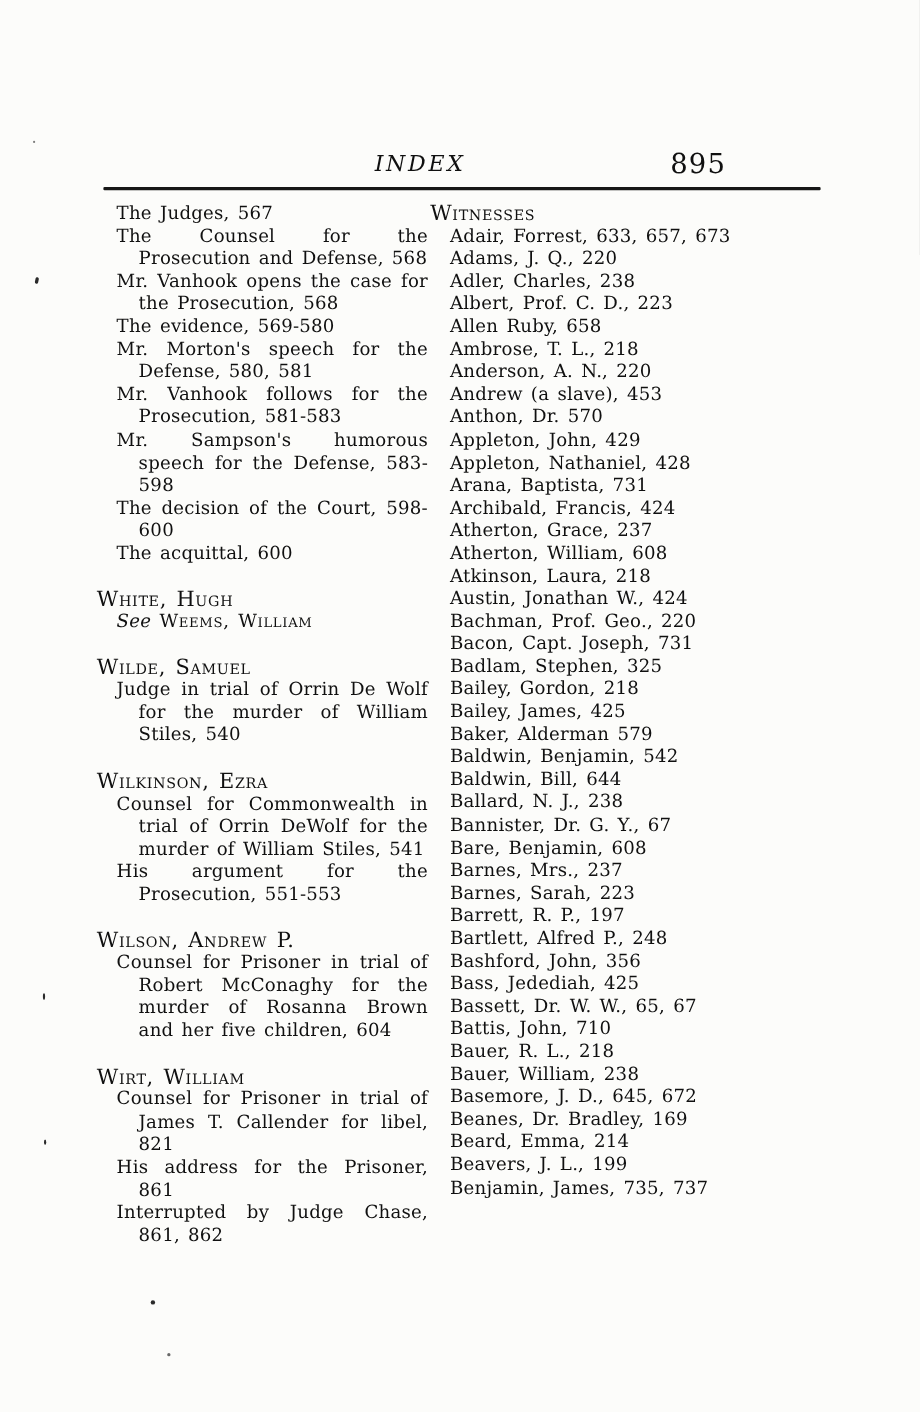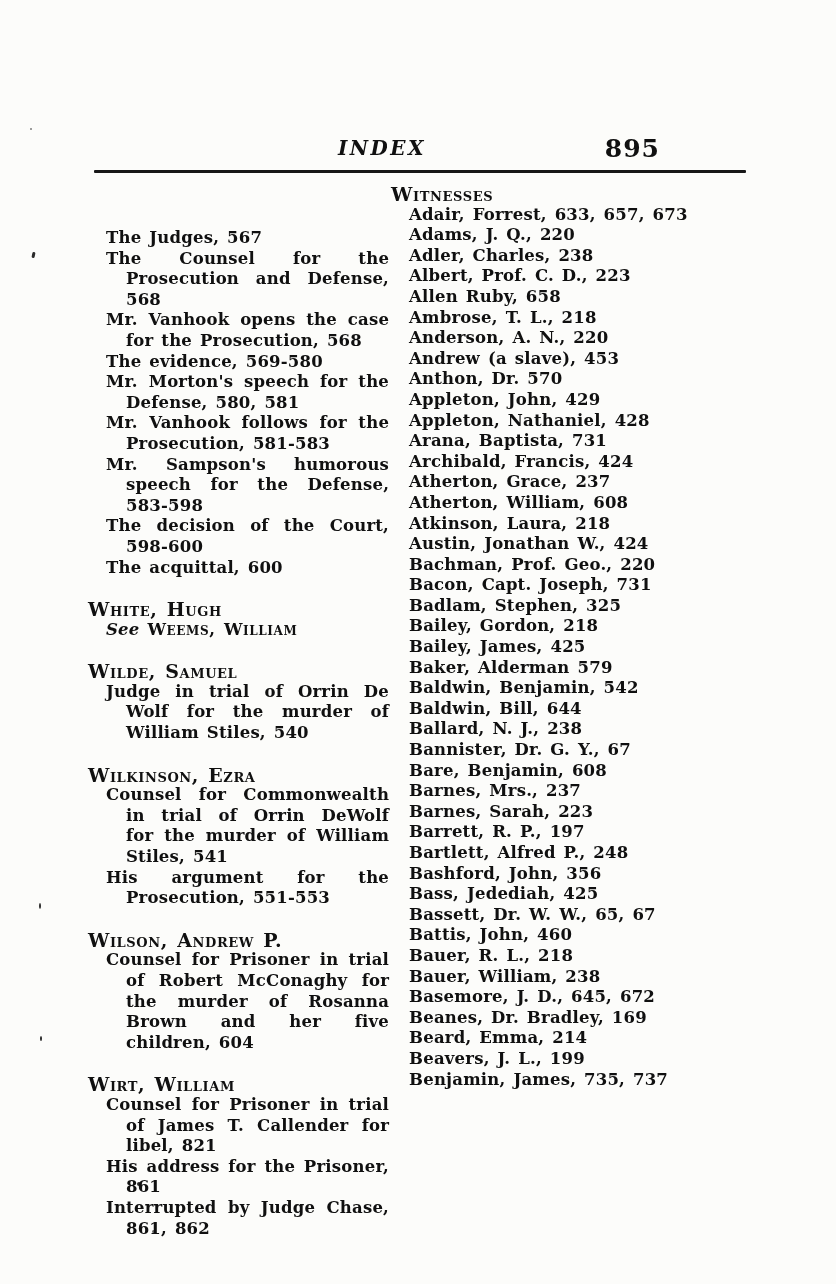--- a/index.html
+++ b/index.html
@@ -1,36 +1,36 @@
 <!DOCTYPE html>
 <html style="--paper: #fcfcfa; --ink: #101010;"><head>
 <meta charset="utf-8">
 <style>
   html,body{margin:0;padding:0;background:#e8e8e6;}
   .page{
     position:relative;
     width:836px;height:1284px;
     background:var(--paper,#fcfcfa);
     font-family:"DejaVu Serif",serif;
-    font-weight:700;
+    font-weight:400;
     color:var(--ink,#101010);
     overflow:hidden;
     letter-spacing:.2px;
     word-spacing:2px;
   }
   .header{position:absolute;top:136px;left:88px;width:658px;height:30px;}
   .title{
     position:absolute;left:0;right:70px;top:0;
     text-align:center;font-style:italic;font-size:20px;letter-spacing:2.5px;
   }
   .pagenum{position:absolute;right:86px;top:-2px;font-size:25px;letter-spacing:1px;}
   .rule{position:absolute;top:170px;left:94px;width:652px;height:3px;background:#171717;border-radius:1px;}
   .columns{position:absolute;top:184px;left:88px;width:658px;display:flex;}
   .col{font-size:16.5px;line-height:20.6px;}
-  .col.left{width:302px;margin-top:44px;}
+  .col.left{width:302px;}
   .col.right{width:356px;padding-left:2px;}
   .col p{margin:0;}
   .heading{font-variant:small-caps;letter-spacing:.6px;font-size:19px;}
   .section{margin-top:21px;}
   .left .item{padding-left:38px;text-indent:-20px;text-align:justify;}
   .right .item{padding-left:34px;text-indent:-16px;white-space:nowrap;}
   .see{font-style:italic;font-variant:normal;}
   .sc{font-variant:small-caps;letter-spacing:.6px;}
   
   .speck{position:absolute;background:#2a2a2a;border-radius:50%;}
@@ -130,21 +130,21 @@
           <p class="item">Ballard, N. J., 238</p>
           <p class="item">Bannister, Dr. G. Y., 67</p>
           <p class="item">Bare, Benjamin, 608</p>
           <p class="item">Barnes, Mrs., 237</p>
           <p class="item">Barnes, Sarah, 223</p>
           <p class="item">Barrett, R. P., 197</p>
           <p class="item">Bartlett, Alfred P., 248</p>
           <p class="item">Bashford, John, 356</p>
           <p class="item">Bass, Jedediah, 425</p>
           <p class="item">Bassett, Dr. W. W., 65, 67</p>
-          <p class="item">Battis, John, 460</p>
+          <p class="item">Battis, John, 710</p>
           <p class="item">Bauer, R. L., 218</p>
           <p class="item">Bauer, William, 238</p>
           <p class="item">Basemore, J. D., 645, 672</p>
           <p class="item">Beanes, Dr. Bradley, 169</p>
           <p class="item">Beard, Emma, 214</p>
           <p class="item">Beavers, J. L., 199</p>
           <p class="item">Benjamin, James, 735, 737</p>
         </div>
     </div>
   </div>

